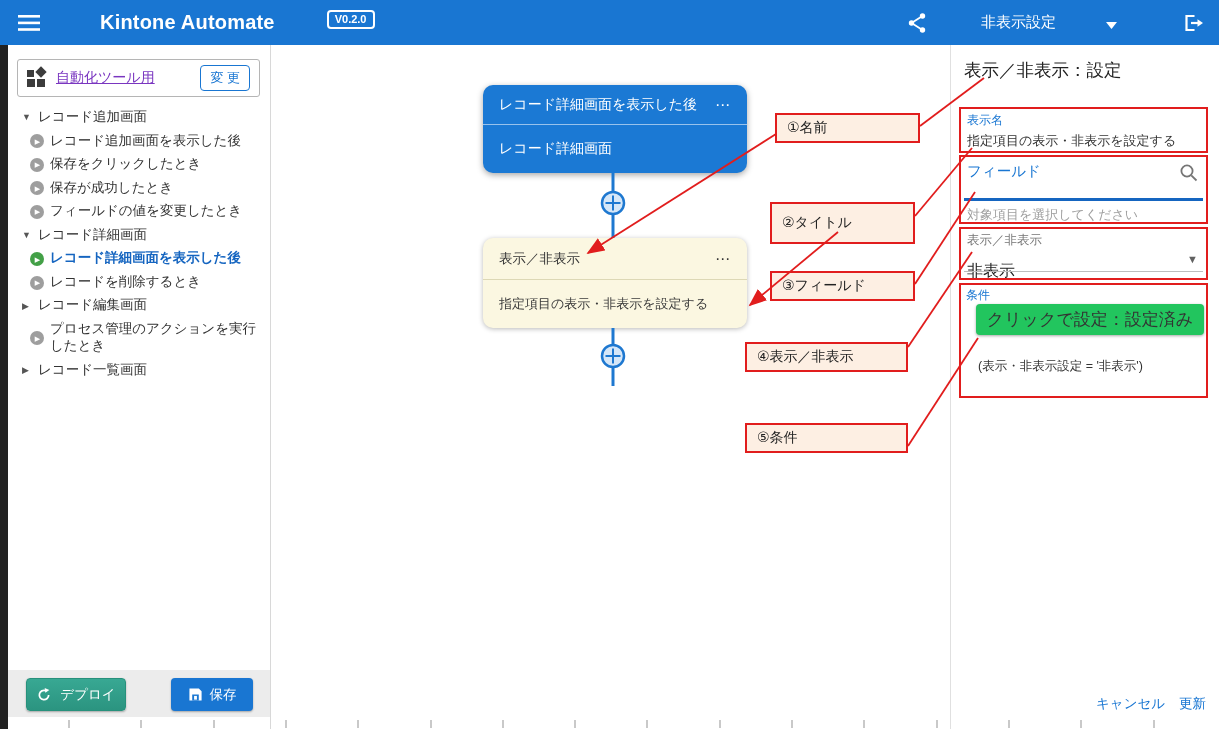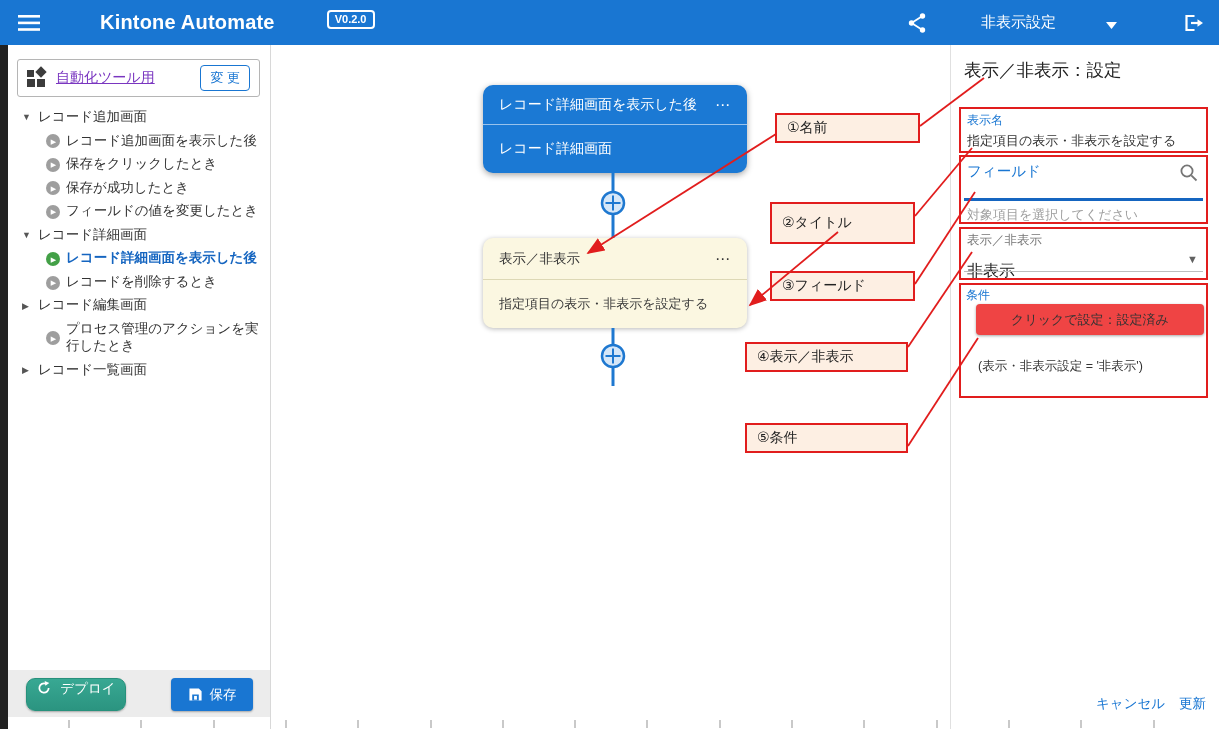--- a/index.html
+++ b/index.html
@@ -27,32 +27,32 @@
   .appicon i{position:absolute;background:#3c3c3c;}
   .appicon .q1{left:0;top:2px;width:7px;height:7px;}
   .appicon .q2{left:10px;top:0;width:8px;height:8px;transform:rotate(45deg);}
   .appicon .q3{left:0;top:11px;width:8px;height:8px;}
   .appicon .q4{left:10px;top:11px;width:8px;height:8px;}
   .applink{margin-left:9px;font-size:14px;color:#7a36c0;text-decoration:underline;cursor:pointer;white-space:nowrap;}
   .changebtn{margin-left:auto;border:1px solid #1976d2;color:#1976d2;background:#fff;border-radius:4px;font-size:13px;padding:3px 9px;cursor:pointer;white-space:nowrap;}
 
   .tree{position:absolute;left:0;top:60px;right:2px;}
   .tree-item{display:flex;align-items:center;padding:3px 4px 3px 14px;font-size:13.5px;color:#333;line-height:1.3;cursor:pointer;}
-  .tree-item.lvl1{padding-left:22px;margin-left:16px;}
+  .tree-item.lvl1{padding-left:22px;}
   .tree-caret{width:16px;flex:none;color:#555;font-size:9px;padding-top:3px;}
   .caret-down .tree-caret::before{content:"▼";}
   .caret-right .tree-caret::before{content:"▶";}
   .tree-ico{display:none;}
   .play .tree-ico{display:inline-flex;width:14px;height:14px;border-radius:50%;background:#9e9e9e;color:#fff;align-items:center;justify-content:center;margin:2px 6px 0 0;flex:none;}
   .play .tree-ico::before{content:"▶";font-size:7px;margin-left:1px;}
   .green .tree-ico{background:#43a047;}
   .selected .tree-label{color:#1565c0;font-weight:bold;}
 
   .sidebar-footer{position:absolute;left:0;top:625px;width:262px;height:47px;background:#ececec;}
-  .btn-deploy{position:absolute;left:18px;top:8px;width:100px;height:33px;border:1px solid #27917c;border-radius:9px;background:linear-gradient(#38a893,#2b9480);color:#fff;font-size:13.5px;display:flex;justify-content:center;gap:8px;cursor:pointer;box-shadow:0 1px 2px rgba(0,0,0,.3);}
+  .btn-deploy{position:absolute;left:18px;top:8px;width:100px;height:33px;border:1px solid #27917c;border-radius:4px;background:linear-gradient(#38a893,#2b9480);color:#fff;font-size:13.5px;display:flex;align-items:center;justify-content:center;gap:8px;cursor:pointer;box-shadow:0 1px 2px rgba(0,0,0,.3);}
   .btn-save{position:absolute;left:163px;top:8px;width:82px;height:33px;border:none;border-radius:4px;background:#1976d2;color:#fff;font-size:13.5px;display:flex;align-items:center;justify-content:center;gap:7px;cursor:pointer;box-shadow:0 1px 2px rgba(0,0,0,.3);}
 
   
   #stage{position:absolute;left:0;top:0;width:1219px;height:729px;z-index:5;pointer-events:none;}
   #stage .card,#stage .anno{pointer-events:auto;}
   .card{position:absolute;width:264px;border-radius:10px;box-sizing:border-box;}
   .card-head{display:flex;align-items:center;padding:0 16px;box-sizing:border-box;}
   .card-body{display:flex;align-items:center;padding:0 16px;box-sizing:border-box;}
   .card .dots{margin-left:auto;font-size:15px;letter-spacing:1px;cursor:pointer;}
   .card-trigger{left:483px;top:85px;height:88px;background:#1b79d4;color:#fff;box-shadow:0 2px 6px rgba(0,0,0,.35);}
@@ -83,21 +83,21 @@
   .pvalue{font-size:13px;color:#333;margin-top:3px;}
   .pg2 .field-label{position:absolute;left:6px;top:5px;font-size:14.5px;color:#1976d2;}
   .pg2 .search{position:absolute;right:7px;top:6px;}
   .pg2 .underline-blue{position:absolute;left:3px;right:3px;top:41px;height:3px;background:#1565c0;}
   .pg2 .helper{position:absolute;left:6px;top:49px;font-size:13px;color:#9e9e9e;white-space:nowrap;}
   .pg3 .sel-label{font-size:12.5px;color:#757575;}
   .pg3 .sel-value{font-size:16px;color:#212121;margin-top:12px;}
   .pg3 .sel-caret{position:absolute;right:8px;top:24px;color:#616161;font-size:11px;cursor:pointer;}
   .pg3 .underline-gray{position:absolute;left:3px;right:3px;bottom:6px;height:1px;background:#bdbdbd;}
   .pg4 .cond-label{position:absolute;left:5px;top:2px;font-size:12px;color:#1976d2;}
-  .cond-btn{position:absolute;left:15px;top:19px;width:228px;height:31px;background:#ef4444;border:none;border-radius:4px;font-size:13px;color:#333;font-family:inherit;box-shadow:0 1px 3px rgba(0,0,0,.35);cursor:pointer;}
+  .cond-btn{position:absolute;left:15px;top:19px;width:228px;height:31px;background:#22c55e;border:none;border-radius:4px;font-size:17px;color:#333;font-family:inherit;box-shadow:0 1px 3px rgba(0,0,0,.35);cursor:pointer;}
   .cond-text{position:absolute;left:17px;top:73px;font-size:12.5px;color:#333;}
   .panel-actions{position:absolute;left:0;top:650px;width:100%;}
   .link-cancel{position:absolute;left:145px;font-size:13.5px;color:#1976d2;cursor:pointer;}
   .link-update{position:absolute;left:228px;font-size:13.5px;color:#1976d2;cursor:pointer;}
 
   
   #ticks{position:absolute;left:8px;top:720px;width:1211px;height:8px;z-index:9;pointer-events:none;
     background:repeating-linear-gradient(90deg,transparent 0px,transparent 60px,#c9c9c9 60px,#c9c9c9 62px,transparent 62px,transparent 72.3px);}
 </style>
 </head>

